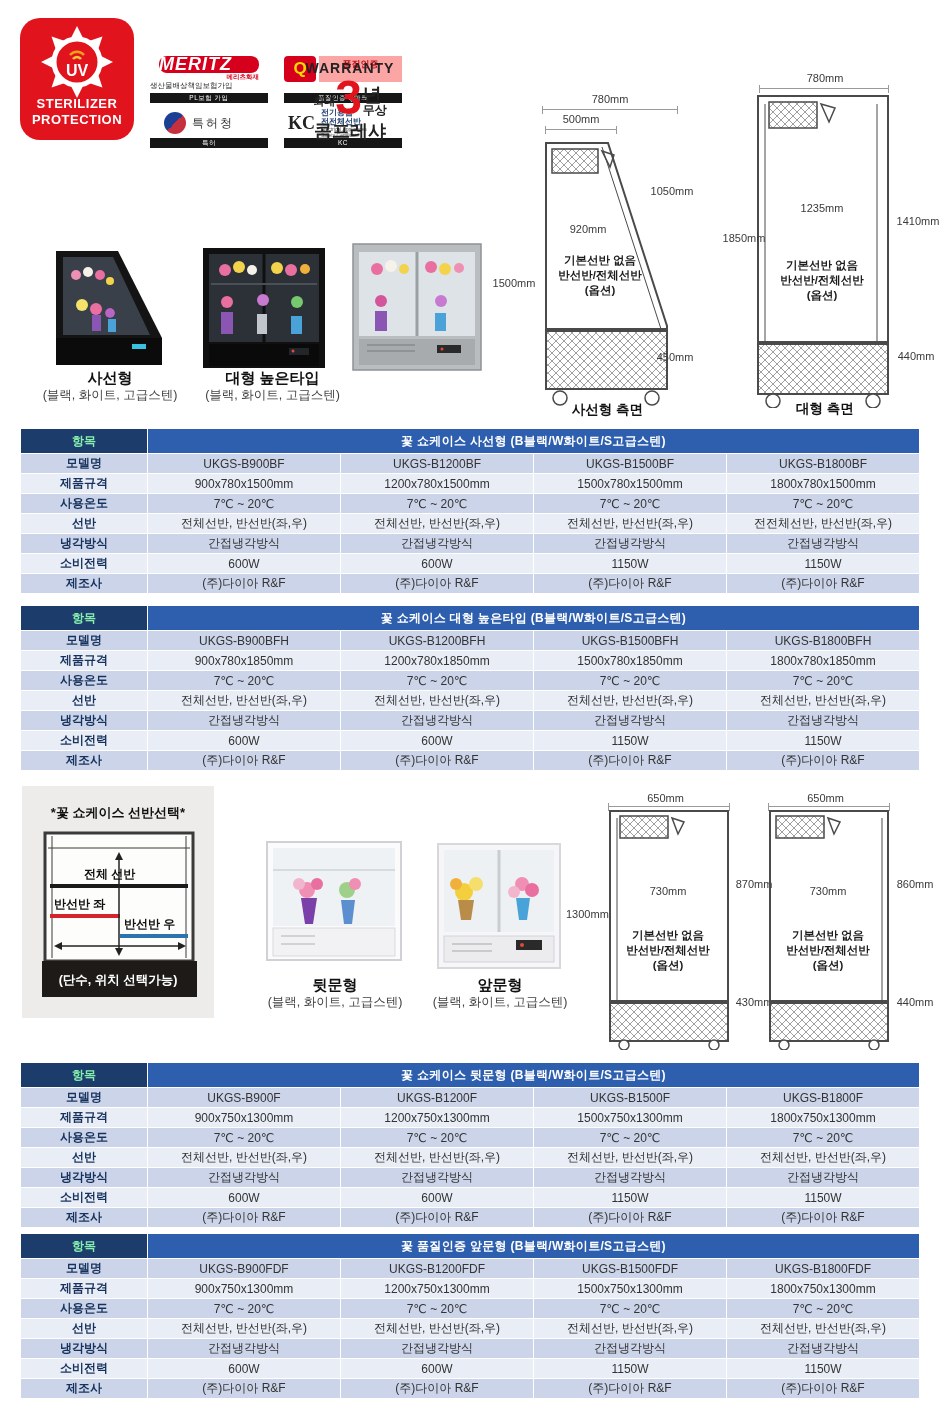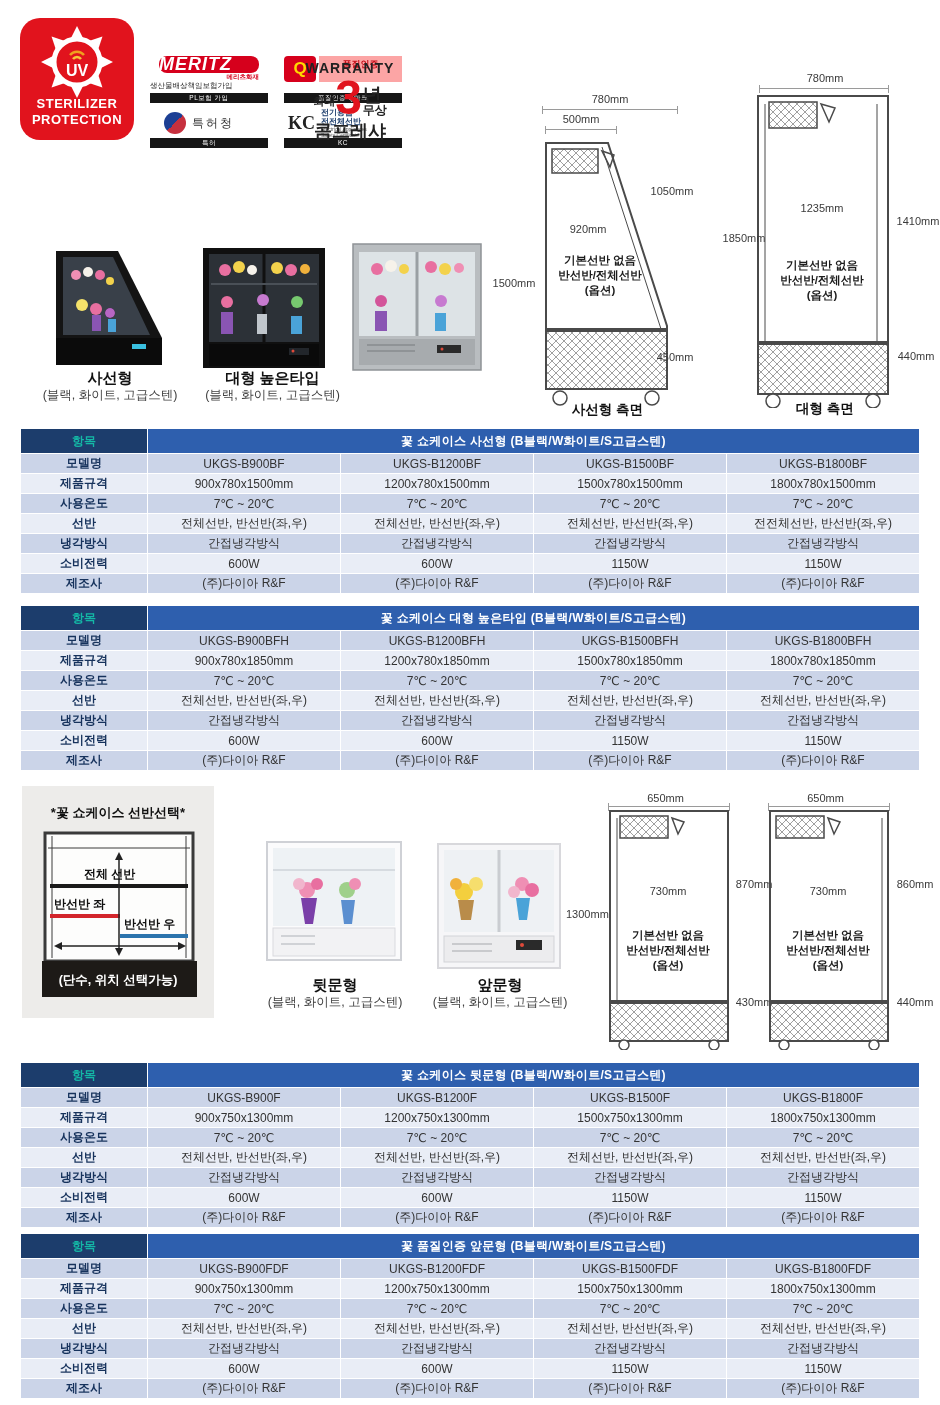--- a/index.html
+++ b/index.html
@@ -58,21 +58,21 @@
   .sh-title{position:absolute;left:0;right:0;top:18px;text-align:center;font-size:13px;font-weight:bold;color:#111;}
   .sh-lbl{position:absolute;font-size:12px;font-weight:bold;color:#111;white-space:nowrap;}
   .sh-note{position:absolute;left:10px;width:172px;top:186px;text-align:center;color:#fff;
            font-size:12.5px;font-weight:bold;}
   
   .spec-table{position:absolute;left:20px;width:900px;}
   table.spec{border-collapse:collapse;width:900px;table-layout:fixed;}
   table.spec td{border:1px solid #fff;font-size:12px;text-align:center;padding:0;}
   table.spec tr.h td{height:24px;}
   table.spec tr.r td{height:19px;}
-  td.item{background:#1c3d6c;color:#14b8a6;font-weight:bold;font-size:14px;}
+  td.item{background:#1c3d6c;color:#86efac;font-weight:bold;font-size:14px;}
   td.band{background:#2e5fae;color:#fff;font-weight:bold;font-size:14px;letter-spacing:.3px;}
   tr.dk td{background:#cbd4e8;}
   tr.lt td{background:#e9edf6;}
   td.lbl{font-weight:bold;color:#16325c;}
   td.val{color:#333;}
 </style>
 </head>
 <body>
 
 <div class="page">

